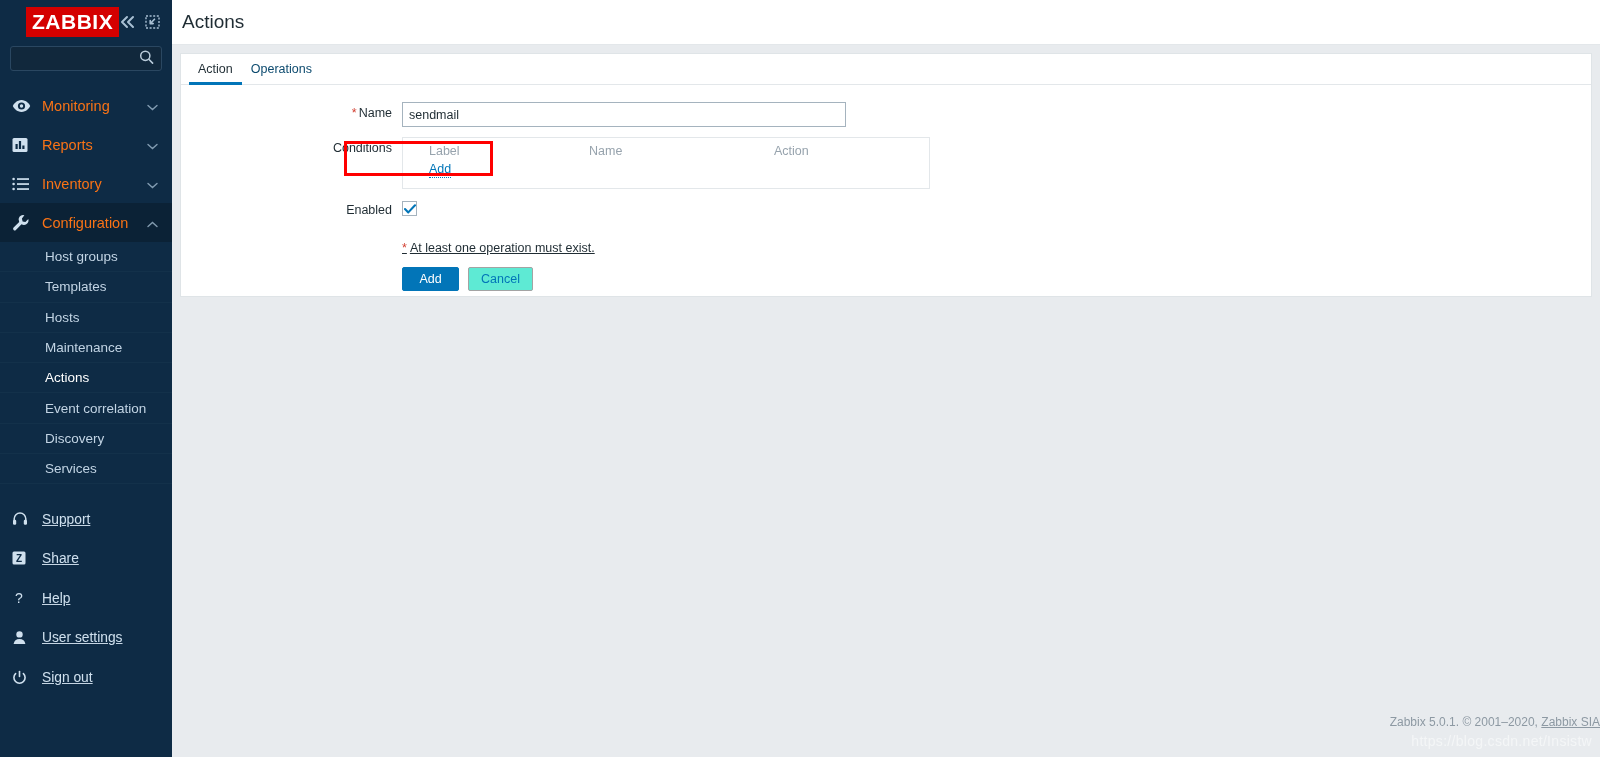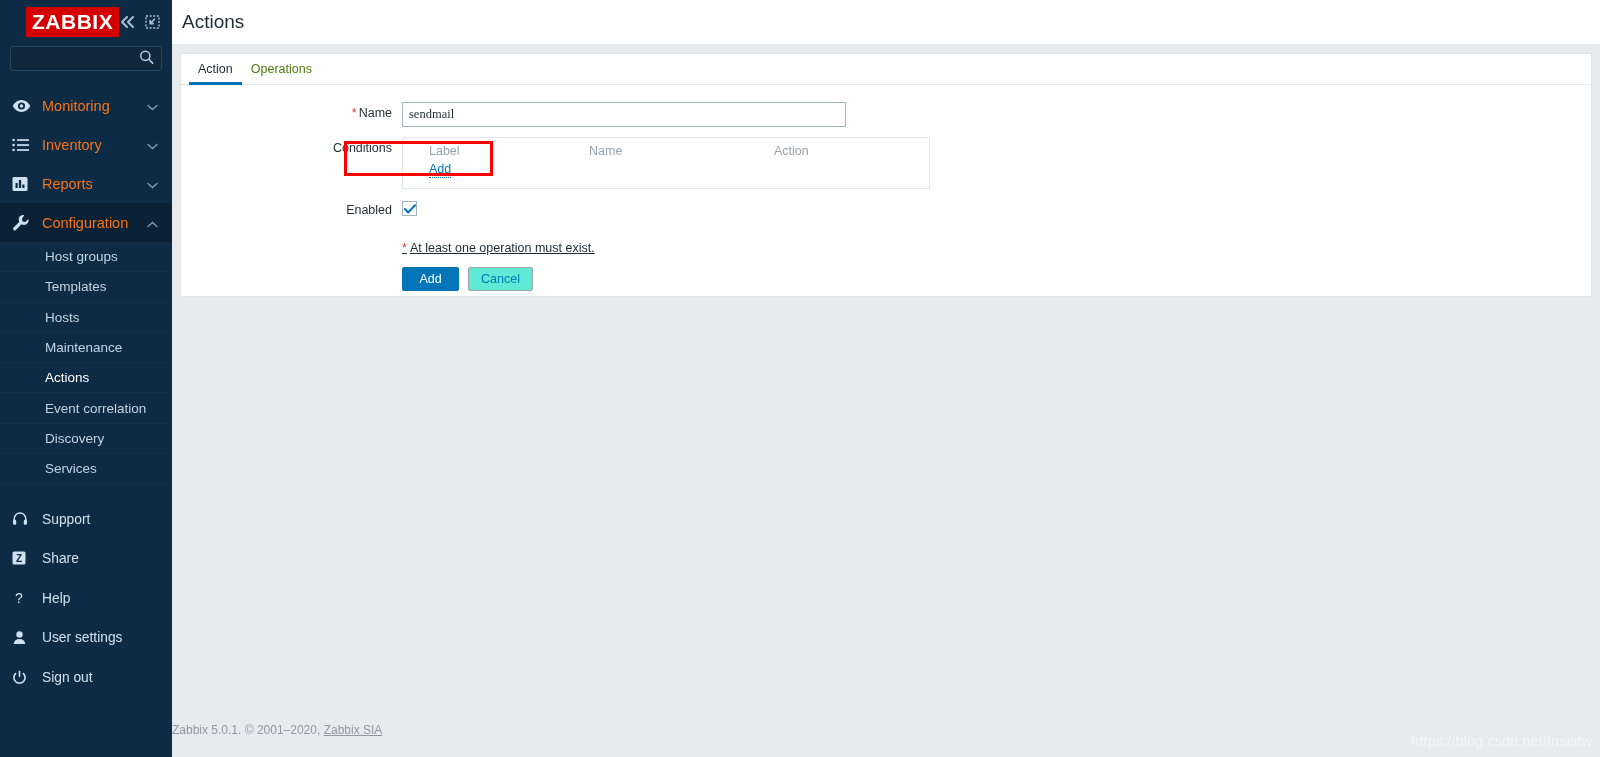--- a/index.html
+++ b/index.html
@@ -89,21 +89,21 @@
     color: #c2d4e4;
     border-bottom: 1px solid #13314a;
     background: #0e2b45;
     cursor: pointer;
   }
   .sub-item.active { color: #ffffff; }
   .sub-item.active:before {
     content: ""; position: absolute; left: -3px; top: 0; bottom: 0; width: 3px; background: #76c3e8;
   }
 
-  .nav-bottom { margin-top: 15px; }
+  .nav-bottom { margin-top: 15px; text-decoration: underline; }
   .nav-bottom .nav-item { height: 39.5px; font-size: 13.8px; color: #cfe0ee; }
   .nav-bottom .nav-item .nv-ico { width: 30px; }
 
   
   .main { flex: 1; height: 757px; position: relative; background: #e8ebee; overflow: hidden; }
   .page-header {
     height: 45px; background: #ffffff;
     display: flex; align-items: center;
     padding-left: 10px;
     border-bottom: 1px solid #e3e7ea;
@@ -120,21 +120,21 @@
   }
   .tabs {
     display: flex; align-items: flex-end;
     height: 31px;
     padding-left: 8px;
     border-bottom: 1px solid #e3e7ea;
   }
   .tab {
     font-size: 12.5px;
     padding: 0 9px 8px 9px;
-    color: #4d7c0f;
+    color: #0c4a6e;
     cursor: pointer;
     position: relative;
   }
   .tab.active { color: #1f2c33; }
   .tab.active:after {
     content: ""; position: absolute; left: 0; right: 0; bottom: -1px; height: 3px; background: #0275b8;
   }
 
   .form { padding-top: 17px; font-size: 12.5px; color: #1f2c33; }
   .frow { display: flex; align-items: flex-start; margin-bottom: 10px; }
@@ -149,21 +149,21 @@
   .req { color: #d23f31; margin-right: 2px; }
   .fcontrol { flex: 1; }
 
   input.text {
     width: 444px; height: 25px;
     border: 1px solid #a5b3be;
     padding: 0 6px;
     font-size: 12.5px;
     color: #1f2c33;
     outline: none;
-    font-family: Liberation Serif, serif;
+    font-family: Liberation Sans, sans-serif;
     background: #fff;
   }
 
   .cond-box {
     width: 528px;
     border: 1px solid #e3e7ea;
     padding: 6px 0 10px 16px;
     background: #fff;
   }
   .cond-head { display: flex; font-size: 12.5px; color: #97a3ad; padding: 0 0 4px 0; }
@@ -211,22 +211,22 @@
   .annot-rect {
     position: absolute;
     border: 3px solid #ff0000;
     pointer-events: none;
     background: transparent;
   }
 
   .footer {
     position: absolute;
     left: 0; right: 0;
-    bottom: 20px;
-    text-align: left;
+    bottom: 28px;
+    text-align: right;
     font-size: 12px;
     color: #8d99a3;
   }
   .footer a { color: #8d99a3; text-decoration: underline; }
 
   .watermark {
     position: absolute;
     right: 8px; bottom: 8px;
     font-size: 14px;
     color: #f4f6f7;
@@ -275,56 +275,56 @@
 
       <div class="nav-item">
         <span class="nv-ico">
           <svg width="19" height="14" viewBox="0 0 19 14">
             <path d="M9.5 1 C14 1 17.5 5 18.2 7 C17.5 9 14 13 9.5 13 C5 13 1.5 9 0.8 7 C1.5 5 5 1 9.5 1 Z" fill="#cfe0ee"></path>
             <circle cx="9.5" cy="7" r="3.6" fill="#0e2b45"></circle>
             <circle cx="9.5" cy="7" r="1.7" fill="#cfe0ee"></circle>
           </svg>
         </span>
         <span class="nv-label">Monitoring</span>
+        <span class="nv-chev">
+          <svg width="11" height="7" viewBox="0 0 11 7">
+              <path d="M1 1.5 L5.5 5.5 L10 1.5" fill="none" stroke="#9fb8cc" stroke-width="1.4" stroke-linecap="round"></path>
+            </svg>
+        </span>
+      </div>
+
+      <div class="nav-item">
+        <span class="nv-ico">
+          <svg width="17" height="16" viewBox="0 0 17 16">
+            <rect x="0.5" y="1" width="15" height="14" rx="1.5" fill="#cfe0ee"></rect>
+            <rect x="3.5" y="7" width="2.2" height="5" fill="#0e2b45"></rect>
+            <rect x="6.9" y="4" width="2.2" height="8" fill="#0e2b45"></rect>
+            <rect x="10.3" y="8.5" width="2.2" height="3.5" fill="#0e2b45"></rect>
+          </svg>
+        </span>
+        <span class="nv-label">Reports</span>
         <span class="nv-chev">
           <svg width="11" height="7" viewBox="0 0 11 7">
               <path d="M1 1.5 L5.5 5.5 L10 1.5" fill="none" stroke="#9fb8cc" stroke-width="1.4" stroke-linecap="round"></path>
             </svg>
         </span>
       </div>
 
       <div class="nav-item">
         <span class="nv-ico">
           <svg width="18" height="14" viewBox="0 0 18 14">
             <circle cx="1.6" cy="2" r="1.3" fill="#cfe0ee"></circle>
               <rect x="5" y="1.2" width="12" height="1.7" fill="#cfe0ee"></rect>
             <circle cx="1.6" cy="7" r="1.3" fill="#cfe0ee"></circle>
               <rect x="5" y="6.2" width="12" height="1.7" fill="#cfe0ee"></rect>
             <circle cx="1.6" cy="12" r="1.3" fill="#cfe0ee"></circle>
               <rect x="5" y="11.2" width="12" height="1.7" fill="#cfe0ee"></rect>
           </svg>
         </span>
         <span class="nv-label">Inventory</span>
-        <span class="nv-chev">
-          <svg width="11" height="7" viewBox="0 0 11 7">
-              <path d="M1 1.5 L5.5 5.5 L10 1.5" fill="none" stroke="#9fb8cc" stroke-width="1.4" stroke-linecap="round"></path>
-            </svg>
-        </span>
-      </div>
-
-      <div class="nav-item">
-        <span class="nv-ico">
-          <svg width="17" height="16" viewBox="0 0 17 16">
-            <rect x="0.5" y="1" width="15" height="14" rx="1.5" fill="#cfe0ee"></rect>
-            <rect x="3.5" y="7" width="2.2" height="5" fill="#0e2b45"></rect>
-            <rect x="6.9" y="4" width="2.2" height="8" fill="#0e2b45"></rect>
-            <rect x="10.3" y="8.5" width="2.2" height="3.5" fill="#0e2b45"></rect>
-          </svg>
-        </span>
-        <span class="nv-label">Reports</span>
         <span class="nv-chev">
           <svg width="11" height="7" viewBox="0 0 11 7">
               <path d="M1 1.5 L5.5 5.5 L10 1.5" fill="none" stroke="#9fb8cc" stroke-width="1.4" stroke-linecap="round"></path>
             </svg>
         </span>
       </div>
 
       <div class="nav-item expanded">
         <span class="nv-ico">
           <svg width="18" height="18" viewBox="0 0 18 18">

